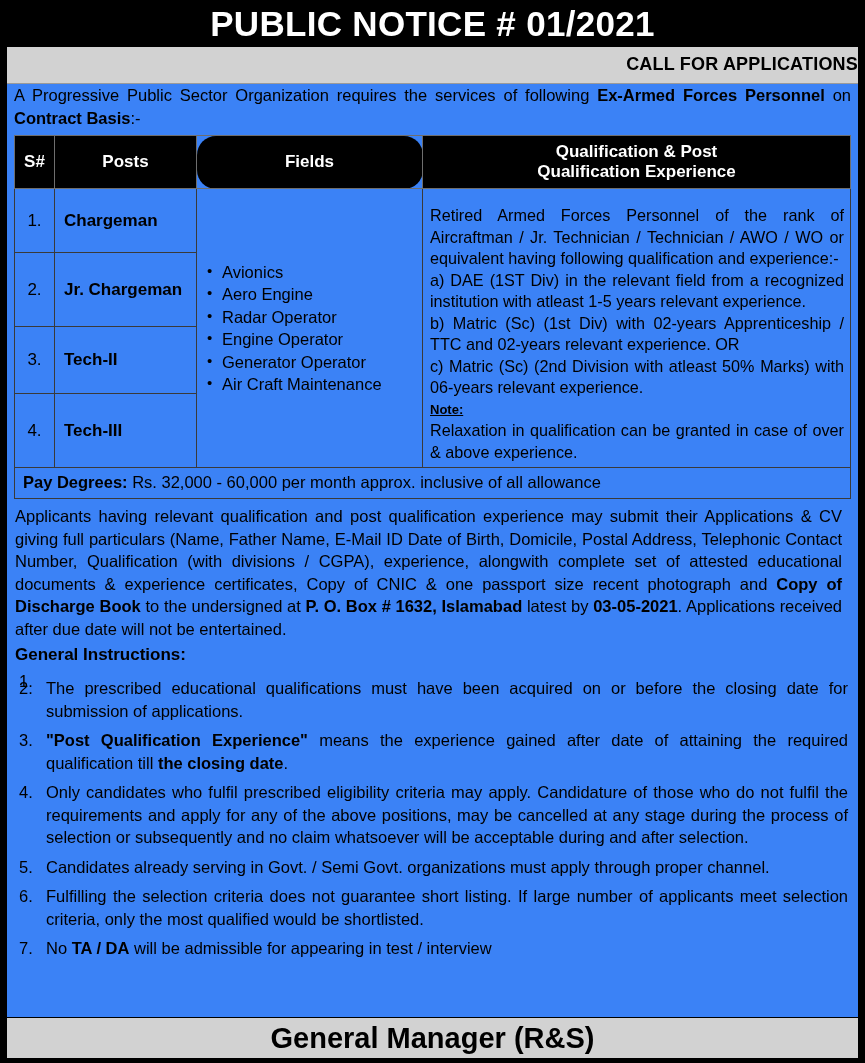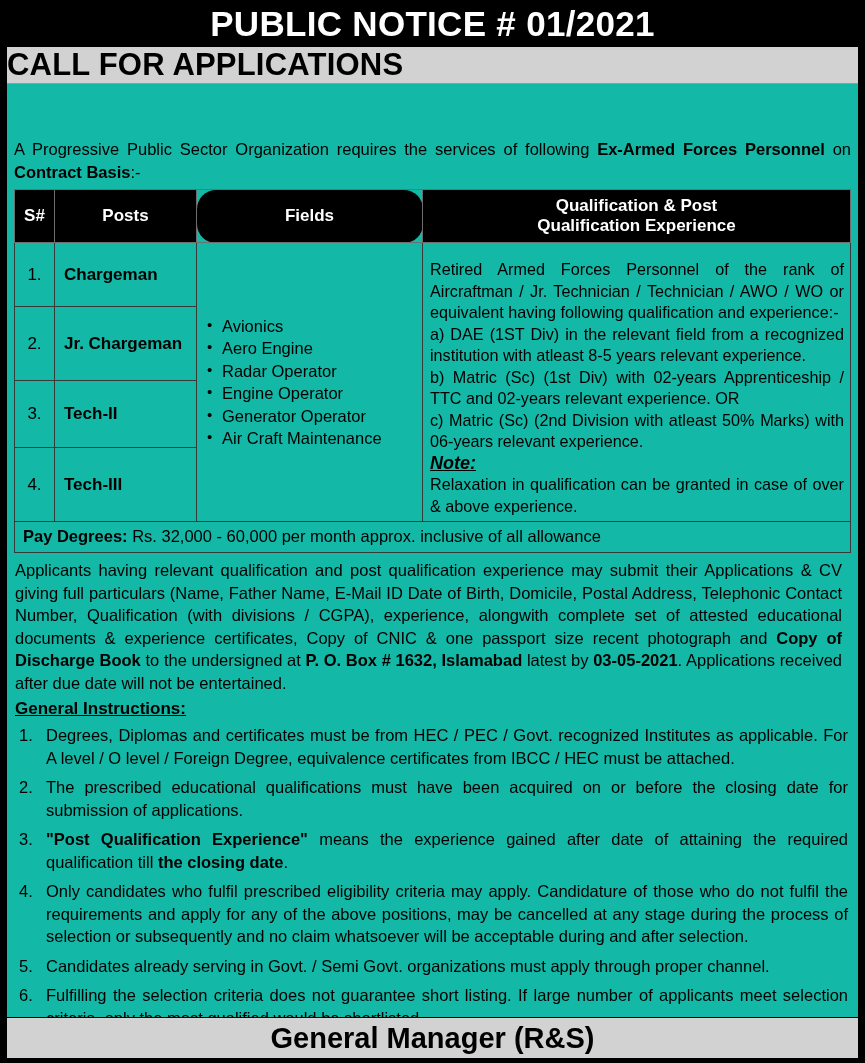--- a/index.html
+++ b/index.html
@@ -10,21 +10,21 @@
     background: #ffffff;
     font-family: "Liberation Sans", sans-serif;
     color: #000000;
     overflow: hidden;
   }
 
   .page {
     width: 865px;
     height: 1063px;
     position: relative;
-    background: #14b8a6;
+    background: #3b82f6;
     border-left: 7px solid #000000;
     border-right: 7px solid #000000;
     border-top: 2px solid #000000;
     border-bottom: 5px solid #000000;
     padding: 0;
   }
 
   
   .title-bar {
     background: #000000;
@@ -34,35 +34,34 @@
     font-weight: bold;
     letter-spacing: 0.3px;
     line-height: 44px;
     height: 45px;
     white-space: nowrap;
   }
 
   .subtitle-bar {
     background: #d2d2d2;
     color: #000000;
-    text-align: left;
-    font-size: 31px;
+    text-align: right;
+    font-size: 18px;
     font-weight: bold;
     letter-spacing: 0.2px;
     line-height: 35px;
     height: 37px;
     border-bottom: 1px solid #9a9a9a;
   }
 
   .intro {
     font-size: 16.5px;
     line-height: 23px;
     text-align: justify;
-    padding: 6px 7px 5px 7px;
-    margin-top: 48px;
+    padding: 0 7px 5px 7px;
   }
   .intro b { font-weight: bold; }
 
   
   .tbl-wrap { padding: 0 7px; }
 
   table.main {
     width: 100%;
     border-collapse: collapse;
     table-layout: fixed;
@@ -121,23 +120,22 @@
   }
   .qual p {
     font-size: 16.2px;
     line-height: 21.5px;
     text-align: justify;
     text-justify: inter-word;
   }
   .qual .note-label {
     font-weight: bold;
     text-decoration: underline;
-    font-size: 18px;
+    font-size: 13px;
     line-height: 21.5px;
-    font-style: italic;
   }
 
   td.pay {
     font-size: 16.5px;
     padding: 4px 0 5px 8px;
     line-height: 21px;
   }
   td.pay b { font-weight: bold; }
 
   
@@ -146,21 +144,20 @@
     line-height: 22.5px;
     text-align: justify;
     text-justify: inter-word;
     padding: 6px 16px 2px 8px;
   }
   .body-para b { font-weight: bold; }
 
   .gi-heading {
     font-size: 17px;
     font-weight: bold;
-    text-decoration: underline;
     padding: 3px 0 2px 8px;
   }
 
   ol.instructions {
     list-style: none;
     padding: 3px 10px 4px 8px;
   }
   ol.instructions li {
     position: relative;
     padding-left: 31px;
@@ -230,21 +227,21 @@
               <li>Avionics</li>
               <li>Aero Engine</li>
               <li>Radar Operator</li>
               <li>Engine Operator</li>
               <li>Generator Operator</li>
               <li>Air Craft Maintenance</li>
             </ul>
           </td>
           <td class="qual" rowspan="4">
             <p>Retired Armed Forces Personnel of the rank of Aircraftman / Jr. Technician / Technician / AWO / WO or equivalent having following qualification and experience:-</p>
-            <p>a) DAE (1ST Div) in the relevant field from a recognized institution with atleast 8-5 years relevant experience.</p>
+            <p>a) DAE (1ST Div) in the relevant field from a recognized institution with atleast 1-5 years relevant experience.</p>
             <p>b) Matric (Sc) (1st Div) with 02-years Apprenticeship / TTC and 02-years relevant experience. OR</p>
             <p>c) Matric (Sc) (2nd Division with atleast 50% Marks) with 06-years relevant experience.</p>
             <div class="note-label">Note:</div>
             <p>Relaxation in qualification can be granted in case of over &amp; above experience.</p>
           </td>
         </tr>
         <tr style="height:74px;">
           <td class="sn">2.</td>
           <td class="post">Jr. Chargeman</td>
         </tr>
@@ -264,21 +261,21 @@
   </div>
 
   <div class="body-para">
     <span>Applicants having relevant qualification and post qualification experience may submit their Applications &amp; CV giving full particulars (Name, Father Name, E-Mail ID Date of Birth, Domicile, Postal Address, Telephonic Contact Number, Qualification (with divisions / CGPA), experience, alongwith complete set of attested educational documents &amp; experience certificates, Copy of CNIC &amp; one passport size recent photograph and </span><b>Copy of Discharge Book</b><span> to the undersigned at </span><b>P. O. Box # 1632, Islamabad</b><span> latest by </span><b>03-05-2021</b><span>. Applications received after due date will not be entertained.</span>
   </div>
 
   <div class="gi-heading">General Instructions:</div>
 
   <ol class="instructions">
     <li>
-      <span class="num">1.</span><span>Degrees, Diplomas and certificates must be from HEC / PEC / Govt. recognized Institutes as applicable. For A level / O level / Foreign Degree, equivalence certificates from IBCC / HEC must be attached.</span>
+      <span class="num">1.</span>
     </li>
     <li>
       <span class="num">2.</span><span>The prescribed educational qualifications must have been acquired on or before the closing date for submission of applications.</span>
     </li>
     <li>
       <span class="num">3.</span><b>"Post Qualification Experience"</b><span> means the experience gained after date of attaining the required qualification till </span><b>the closing date</b><span>.</span>
     </li>
     <li>
       <span class="num">4.</span><span>Only candidates who fulfil prescribed eligibility criteria may apply. Candidature of those who do not fulfil the requirements and apply for any of the above positions, may be cancelled at any stage during the process of selection or subsequently and no claim whatsoever will be acceptable during and after selection.</span>
     </li>

